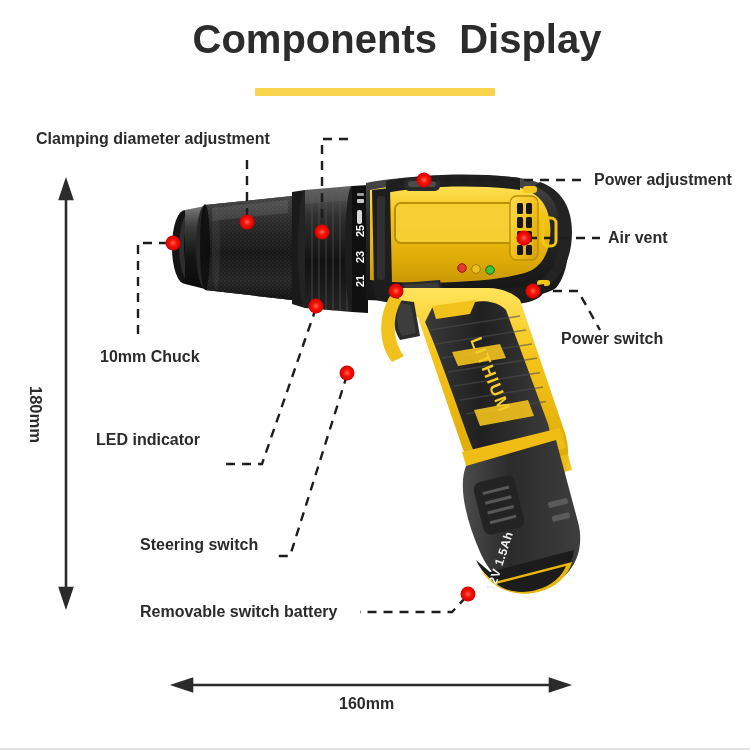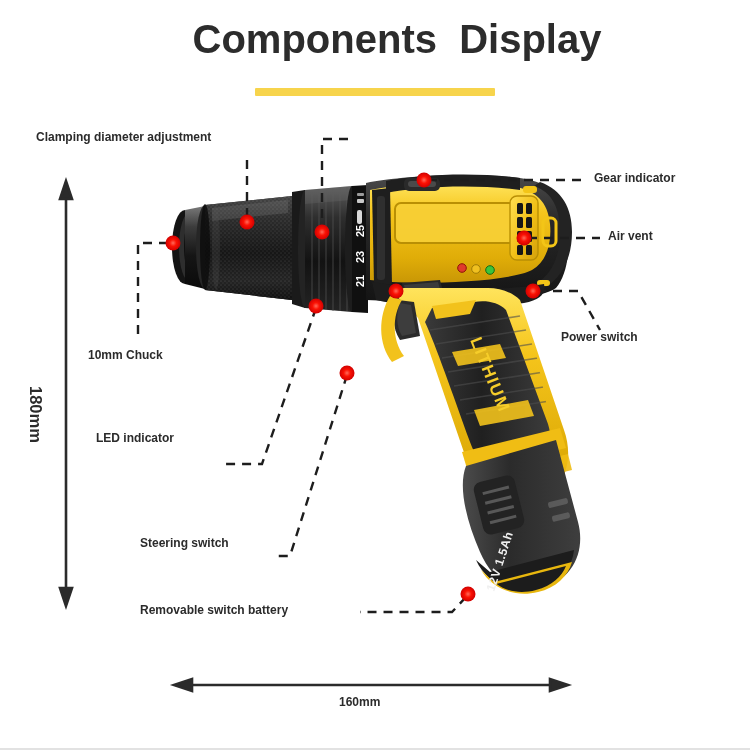--- a/index.html
+++ b/index.html
@@ -22,21 +22,21 @@
     white-space:pre;line-height:1.05;
   }
   .title-rule{
     position:absolute;left:255px;top:88px;width:240px;height:8px;
     background:#f6d council;
   }
   .title-rule{background:#f7d44c;border-radius:1px;}
 
   
   .lbl{
-    position:absolute;font-size:12px;font-weight:bold;color:#2b2b2b;
+    position:absolute;font-size:16px;font-weight:bold;color:#2b2b2b;
     white-space:nowrap;line-height:1;
   }
 
   .vlabel{
     position:absolute;font-size:16.5px;font-weight:bold;color:#2b2b2b;
     white-space:nowrap;transform-origin:left top;
   }
 
   
   .bottom-rule{
@@ -339,27 +339,27 @@
 
       <line x1="186" y1="685" x2="556" y2="685"></line>
       <polygon points="174,685 192,679 192,691"></polygon>
       <polygon points="568,685 550,679 550,691"></polygon>
     </g>
   </svg>
 
   <div class="lbl" style="left:36px;  top:131px;">Clamping diameter adjustment</div>
 
 
-  <div class="lbl" style="left:594px; top:172px;">Gear indicator</div>
+  <div class="lbl" style="left:594px; top:172px;">Power adjustment</div>
 
   <div class="lbl" style="left:608px; top:230px;">Air vent</div>
 
   <div class="lbl" style="left:561px; top:331px;">Power switch</div>
 
-  <div class="lbl" style="left:88px;  top:349px;">10mm Chuck</div>
+  <div class="lbl" style="left:100px;  top:349px;">10mm Chuck</div>
 
   <div class="lbl" style="left:96px;  top:432px;text-align:right;">LED indicator</div>
 
   <div class="lbl" style="left:140px; top:537px;">Steering switch</div>
 
   <div class="lbl" style="left:140px; top:604px;">Removable switch battery</div>
 
   <div class="vlabel" style="left:45px; top:386px; transform:rotate(90deg);">180mm</div>
 
   <div class="lbl" style="left:339px; top:696px;">160mm</div>

